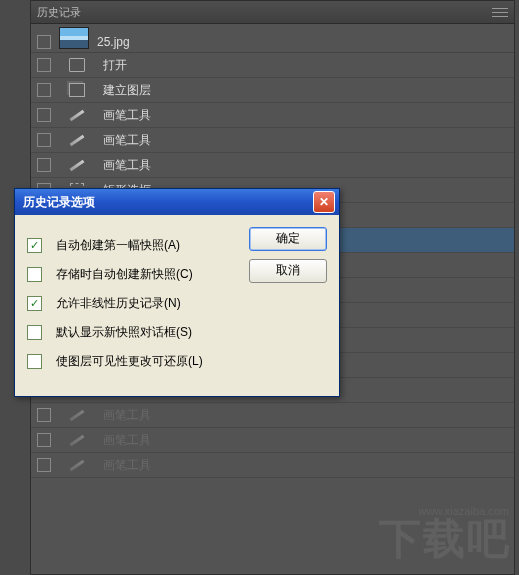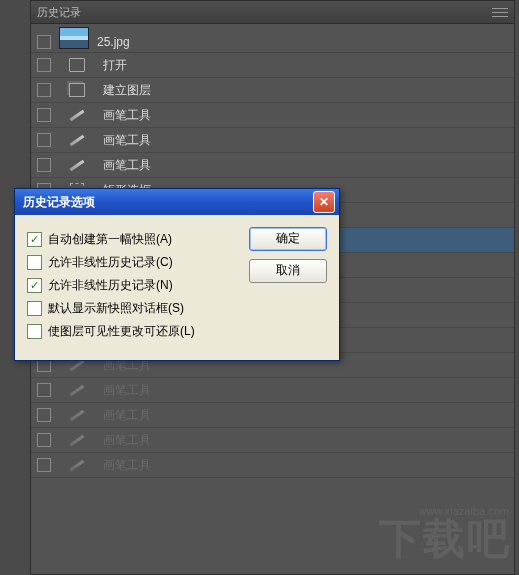--- a/index.html
+++ b/index.html
@@ -19,21 +19,21 @@
 .ic-marq{width:12px;height:12px;border:1px dashed #aaa}
 .hist-label{color:#ddd;font-size:12px}
 .hist-row.faded .hist-label{color:#6a6a6a}
 .hist-row.faded .ic-brush{opacity:.35}
 .dialog{position:absolute;left:14px;top:188px;width:324px;background:#ece9d8;border:1px solid #002a6f;box-shadow:2px 2px 6px rgba(0,0,0,.4)}
 .titlebar{height:26px;background:linear-gradient(#3a77e0,#2254c9 50%,#1a46b0);display:flex;align-items:center;justify-content:space-between;padding:0 4px}
 .titlebar-text{color:#fff;font-weight:bold;font-size:12px;padding-left:4px}
 .closebtn{width:20px;height:20px;background:linear-gradient(#f08070,#d04020);border:1px solid #fff;border-radius:3px;display:flex;align-items:center;justify-content:center;color:#fff;font-weight:bold;font-size:12px;cursor:pointer}
 .dlg-body{padding:10px 12px 14px 12px;display:flex;gap:14px}
 .opts{flex:1}
-.opt{display:flex;align-items:center;gap:6px;margin:6px 0;color:#000;font-size:12px}
+.opt{display:flex;align-items:center;gap:14px;margin:12px 0;color:#000;font-size:12px}
 .chk{width:13px;height:13px;border:1px solid #6a8a5a;background:#fff;display:flex;align-items:center;justify-content:center;flex-shrink:0;cursor:pointer}
 .chk.on::after{content:"✓";color:#1a7a1a;font-size:11px;line-height:1}
 .btns{display:flex;flex-direction:column;gap:8px;padding-top:2px}
 .wbtn{width:76px;height:22px;background:linear-gradient(#fefefe,#e8e6da);border:1px solid #888;border-radius:3px;color:#000;font-size:12px;cursor:pointer;text-align:center;line-height:20px}
 .wbtn.primary{border:1px solid #3a77e0;box-shadow:0 0 0 1px #a0c0f0 inset}
 .watermark{position:absolute;right:8px;bottom:8px;font-size:42px;color:rgba(255,255,255,.08);font-weight:bold;letter-spacing:2px;pointer-events:none}
 .watermark-s{position:absolute;right:10px;bottom:58px;font-size:11px;color:rgba(255,255,255,.08);pointer-events:none}
 </style>
 </head>
 <body>
@@ -181,21 +181,21 @@
     <div class="closebtn">✕</div>
   </div>
   <div class="dlg-body">
     <div class="opts" id="opts">
         <div class="opt">
           <div class="chk on"></div>
           <span>自动创建第一幅快照(A)</span>
         </div>
         <div class="opt">
           <div class="chk"></div>
-          <span>允许非线性历史记录(C)</span>
+          <span>存储时自动创建新快照(C)</span>
         </div>
         <div class="opt">
           <div class="chk on"></div>
           <span>允许非线性历史记录(N)</span>
         </div>
         <div class="opt">
           <div class="chk"></div>
           <span>默认显示新快照对话框(S)</span>
         </div>
         <div class="opt">

